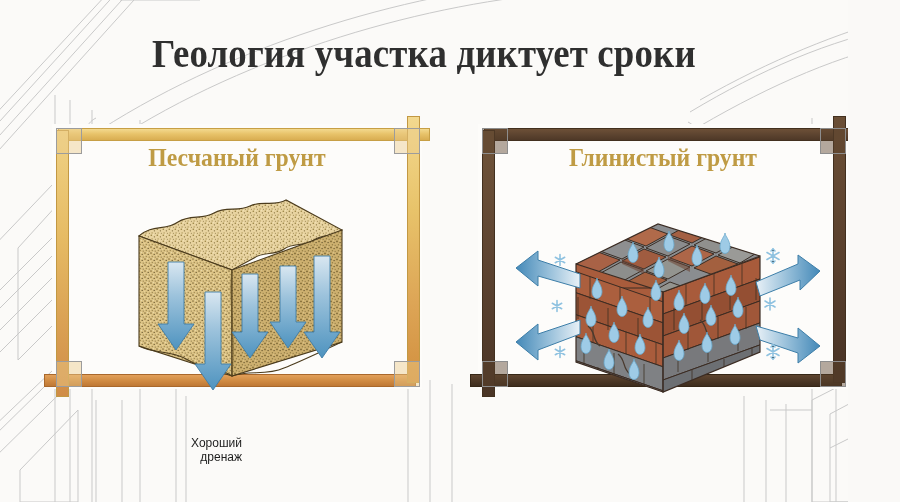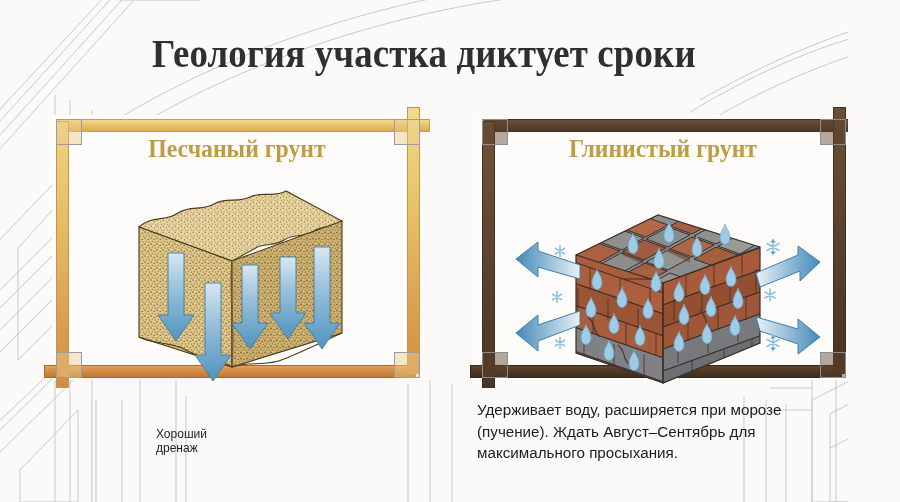--- a/index.html
+++ b/index.html
@@ -20,21 +20,21 @@
     text-align:center;
     font-family:"Liberation Serif", serif;
     font-weight:bold;
     font-size:40px;
     letter-spacing:0.2px;
     color:#2f2f2f;
     transform:scaleX(0.92);
   }
 
   
-  .panel{position:absolute;top:105px;width:390px;height:285px;}
+  .panel{position:absolute;top:114px;width:390px;height:285px;}
   .panel.left{left:42px;}
   .panel.right{left:468px;}
 
   .panel-inner{
     position:absolute;inset:10px;
     background:#fdfcfa;
   }
 
   
   .beam{position:absolute;}
@@ -98,21 +98,21 @@
   }
   .caption.left-cap{left:62px;top:399px;width:370px;}
   .caption.right-cap{left:477px;top:399px;width:400px;}
 
   
   .lbl{
     position:absolute;
     font-size:12px;
     color:#1d1d1d;
     line-height:1.2;
-    text-align:left;
+    text-align:right;
     white-space:pre-line;
   }
   .lbl.drainage{left:114px;top:322px;width:86px;}
 
   svg{display:block;}
   .diagram{position:absolute;inset:0;pointer-events:none;}
 </style>
 </head>
 <body>
 
@@ -453,17 +453,14 @@
           <path d="M0 -5.5 V5.5 M-4.7 -2.7 L4.7 2.7 M-4.7 2.7 L4.7 -2.7"></path>
         </g>
         <g transform="translate(92,238)">
           <path d="M0 -5.5 V5.5 M-4.7 -2.7 L4.7 2.7 M-4.7 2.7 L4.7 -2.7"></path>
         </g>
       </g>
     </svg>
 
   </div>
 
-  <div class="caption right-cap">Удерживает воду, расширяется при морозе
-(пучение). Ждать Август–Сентябрь для
-максимального просыхания.</div>
 
 </div>
 
 </body></html>

